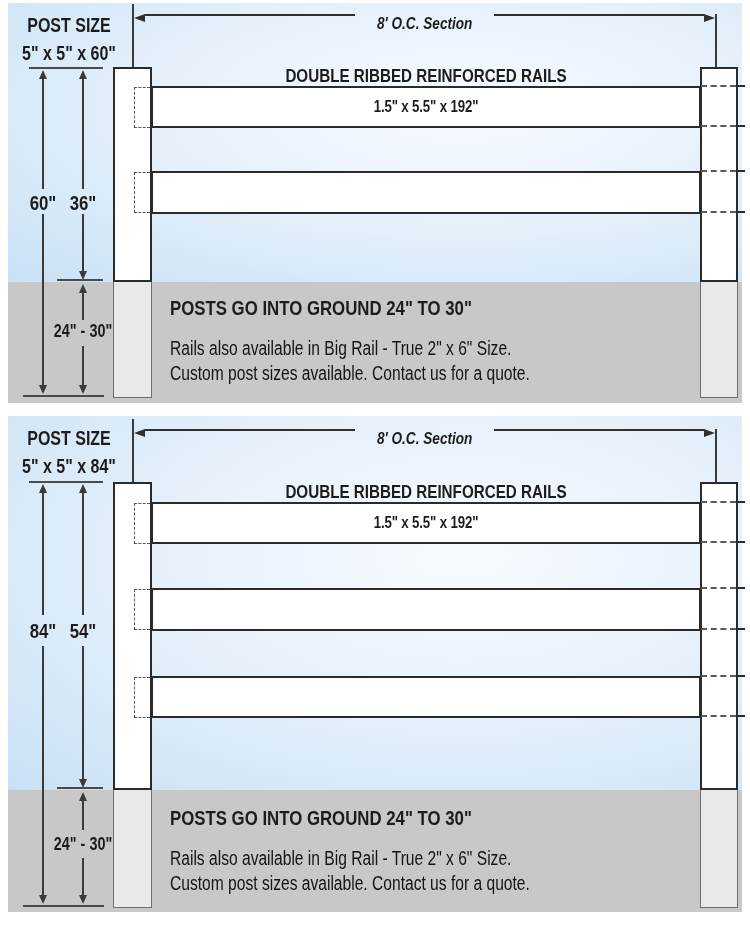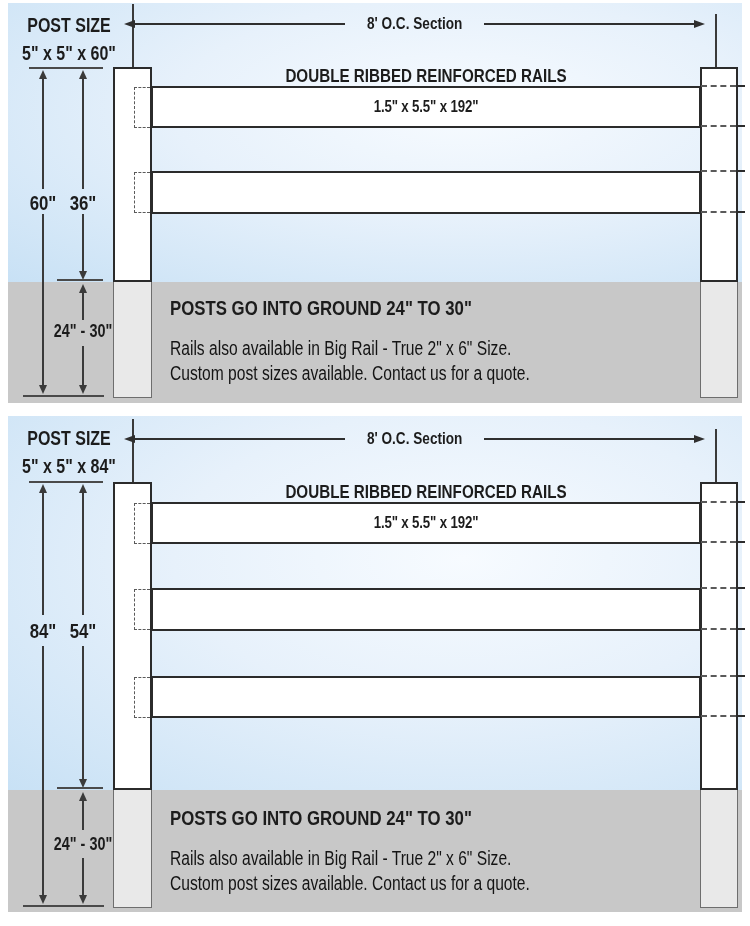--- a/index.html
+++ b/index.html
@@ -17,21 +17,21 @@
   .bracket{position:absolute;left:134px;width:16px;height:41px;border:1.5px dashed #5a5a5a;
            border-right:none;box-sizing:border-box;}
   .hdash{position:absolute;left:701px;width:35px;border-top:2px dashed #5a5a5a;}
   .stub{position:absolute;left:737px;width:8px;height:2px;background:#2b2b2b;}
   .vline{position:absolute;width:2px;background:#3a3a3a;}
   .tick{position:absolute;height:2px;background:#4a4a4a;}
   .dim-seg{position:absolute;width:2px;background:#3a3a3a;}
   .ah{position:absolute;width:0;height:0;}
   .ah-up{border-left:4px solid transparent;border-right:4px solid transparent;border-bottom:9px solid #3a3a3a;}
   .ah-down{border-left:4px solid transparent;border-right:4px solid transparent;border-top:9px solid #3a3a3a;}
-  .oc{position:absolute;left:124px;width:581px;height:20px;display:flex;align-items:center;}
+  .oc{position:absolute;left:134px;width:581px;height:20px;display:flex;align-items:flex-start;font-style:italic;}
   .oc-line{flex:1;height:2px;background:#2f2f2f;}
   .oc-ah{width:0;height:0;border-top:4px solid transparent;border-bottom:4px solid transparent;}
   .oc-ah-left{border-right:11px solid #2f2f2f;}
   .oc-ah-right{border-left:11px solid #2f2f2f;}
   .oc-label{padding:0 10px;font-size:17px;font-weight:700;white-space:nowrap;transform:scaleX(0.8);}
   .post-size{position:absolute;left:10px;width:118px;text-align:center;font-size:20px;font-weight:700;
              line-height:28px;white-space:nowrap;transform:scaleX(0.8);}
   .rails-title{position:absolute;left:151px;width:550px;text-align:center;font-size:19px;font-weight:700;
                transform:scaleX(0.8);}
   .dim-label{position:absolute;text-align:center;font-weight:700;white-space:nowrap;transform:scaleX(0.8);}

